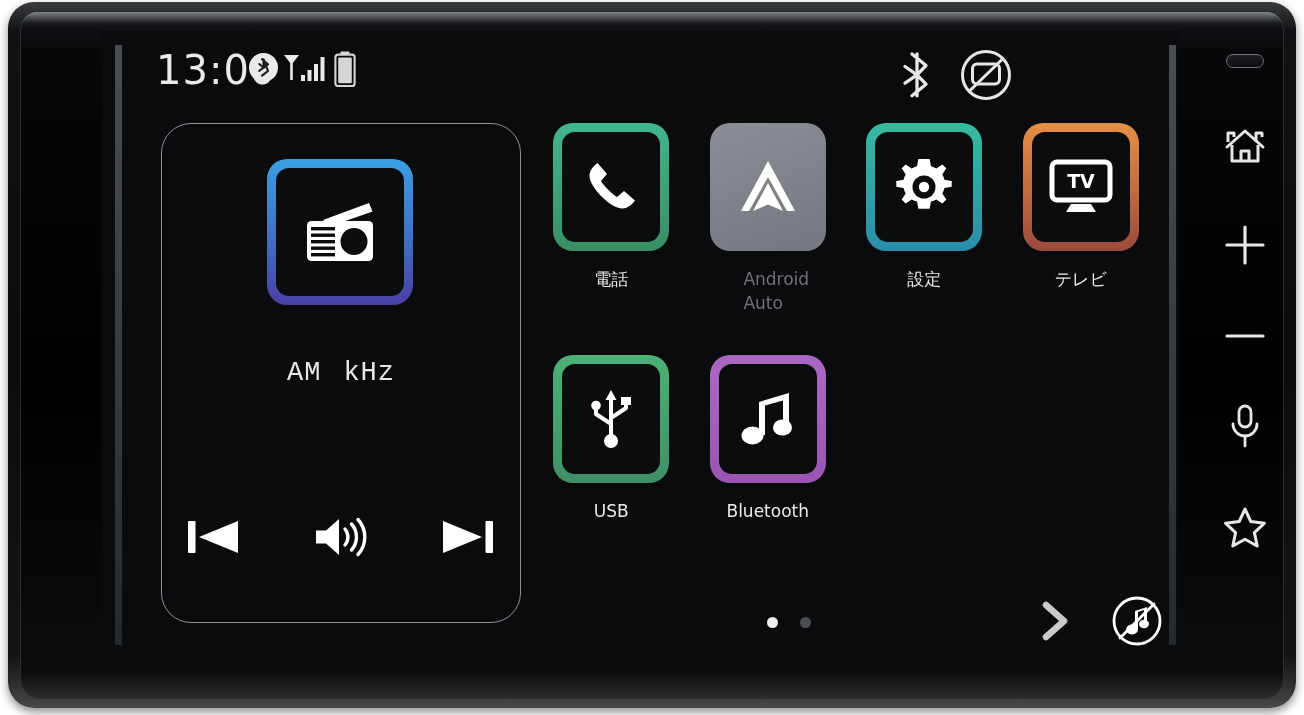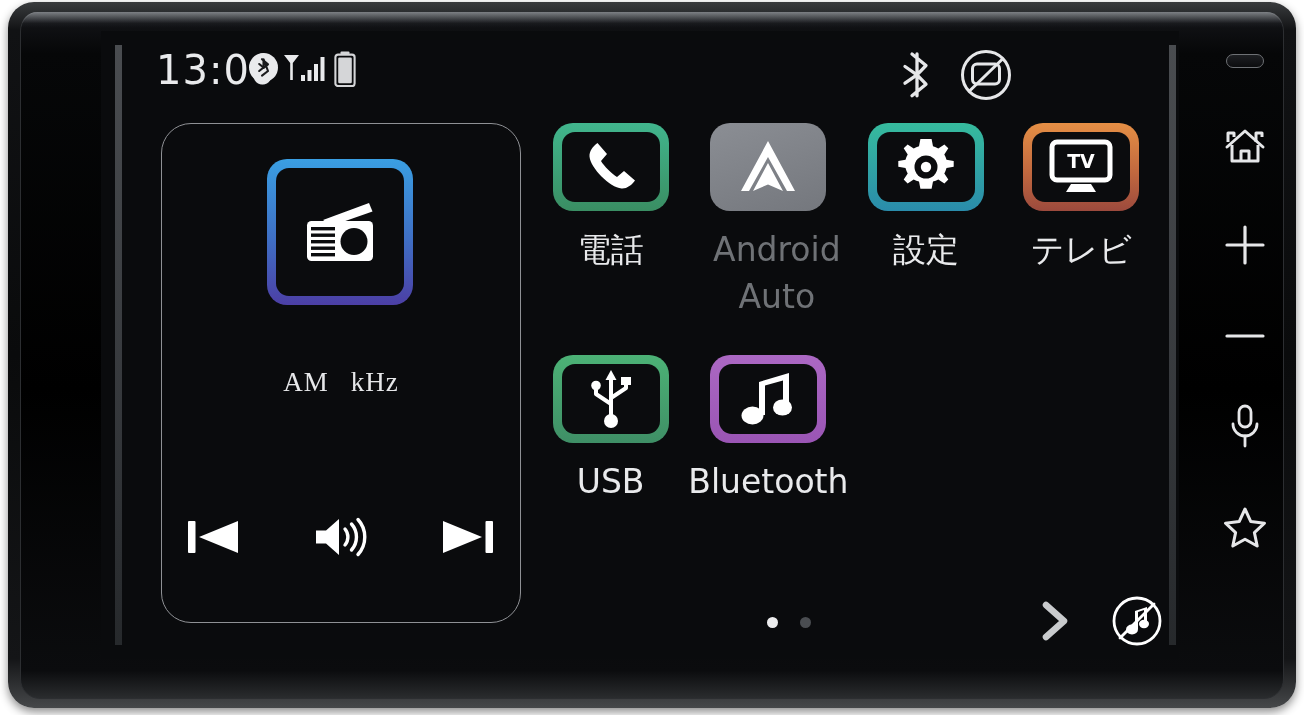--- a/index.html
+++ b/index.html
@@ -88,23 +88,23 @@
     border-radius: 20px;
     background: linear-gradient(180deg,#3a9fe3 0%, #3f6fc4 55%, #4c3fa5 100%);
     padding: 9px;
   }
   #source-tile .inner {
     width: 100%; height: 100%;
     background: #0b0c0e; border-radius: 13px;
     display: flex; align-items: center; justify-content: center;
   }
   #freq-row {
-    position: absolute; left: 0; top: 243px; width: 100%;
+    position: absolute; left: 0; top: 234px; width: 100%;
     display: flex; align-items: baseline; justify-content: center; gap: 22px;
-    color: #e6e7e9; font-family: Liberation Serif, serif;
+    color: #e6e7e9; font-family: Liberation Mono, monospace;
   }
   #freq-band { font-size: 27px; letter-spacing: 1px; }
   #freq-value { font-size: 47px; letter-spacing: 2px; }
   #freq-unit { font-size: 27px; letter-spacing: 1px; }
 
   #transport {
     position: absolute; left: 0; top: 390px; width: 100%;
     display: flex; align-items: center; justify-content: center; gap: 68px;
   }
   .transport-btn { display: flex; align-items: center; justify-content: center; cursor: pointer; }
@@ -116,36 +116,36 @@
     display: grid;
     grid-template-columns: repeat(4, 1fr);
     grid-template-rows: 232px 180px;
     column-gap: 0px;
   }
   .app-cell {
     display: flex; flex-direction: column; align-items: center;
     cursor: pointer;
   }
   .tile {
-    width: 116px; height: 88px;
+    width: 116px; height: 128px;
     border-radius: 20px;
     padding: 9px;
     display: flex; align-items: flex-start; justify-content: center;
   }
   .tile .inner {
     width: 100%; height: 100%;
     background: #0b0c0e; border-radius: 13px;
     display: flex; align-items: center; justify-content: center;
   }
   .tile.flat { padding: 0; }
   .tile.flat .inner { background: transparent; }
 
   .app-label {
     margin-top: 16px;
-    font-size: 33px; color: #e9eaec; text-align: center; line-height: 1.42;
+    font-size: 17px; color: #e9eaec; line-height: 1.42;
     font-family: "DejaVu Sans", "Liberation Sans", sans-serif;
   }
   .app-label.dim { color: #6f7276; margin-left: 17px; }
 
   
   .g-phone    { background: linear-gradient(180deg,#41b68d 0%, #3a8e63 100%); }
   .g-settings { background: linear-gradient(180deg,#36bb9d 0%, #2a8cab 100%); }
   .g-radio    { background: linear-gradient(180deg,#3a9fe3 0%, #3f6fc4 55%, #4c3fa5 100%); }
   .g-tv       { background: linear-gradient(180deg,#e58f45 0%, #c2693f 55%, #9c4a3d 100%); }
   .g-bt       { background: linear-gradient(180deg,#ab68c3 0%, #9a55b4 100%); }

